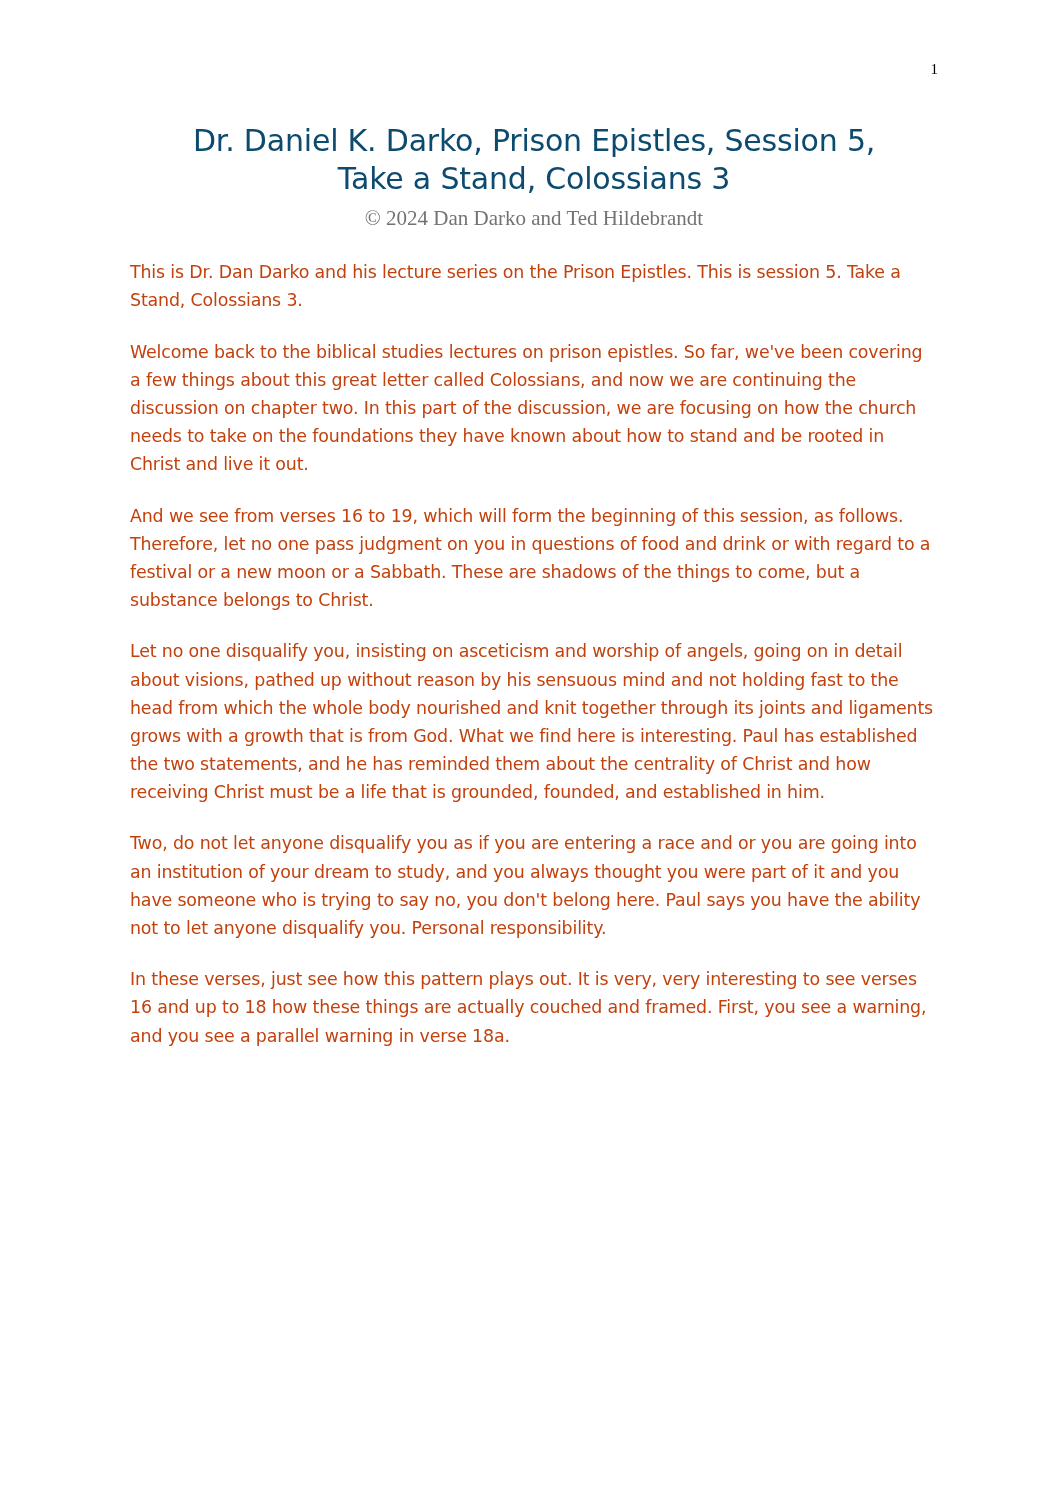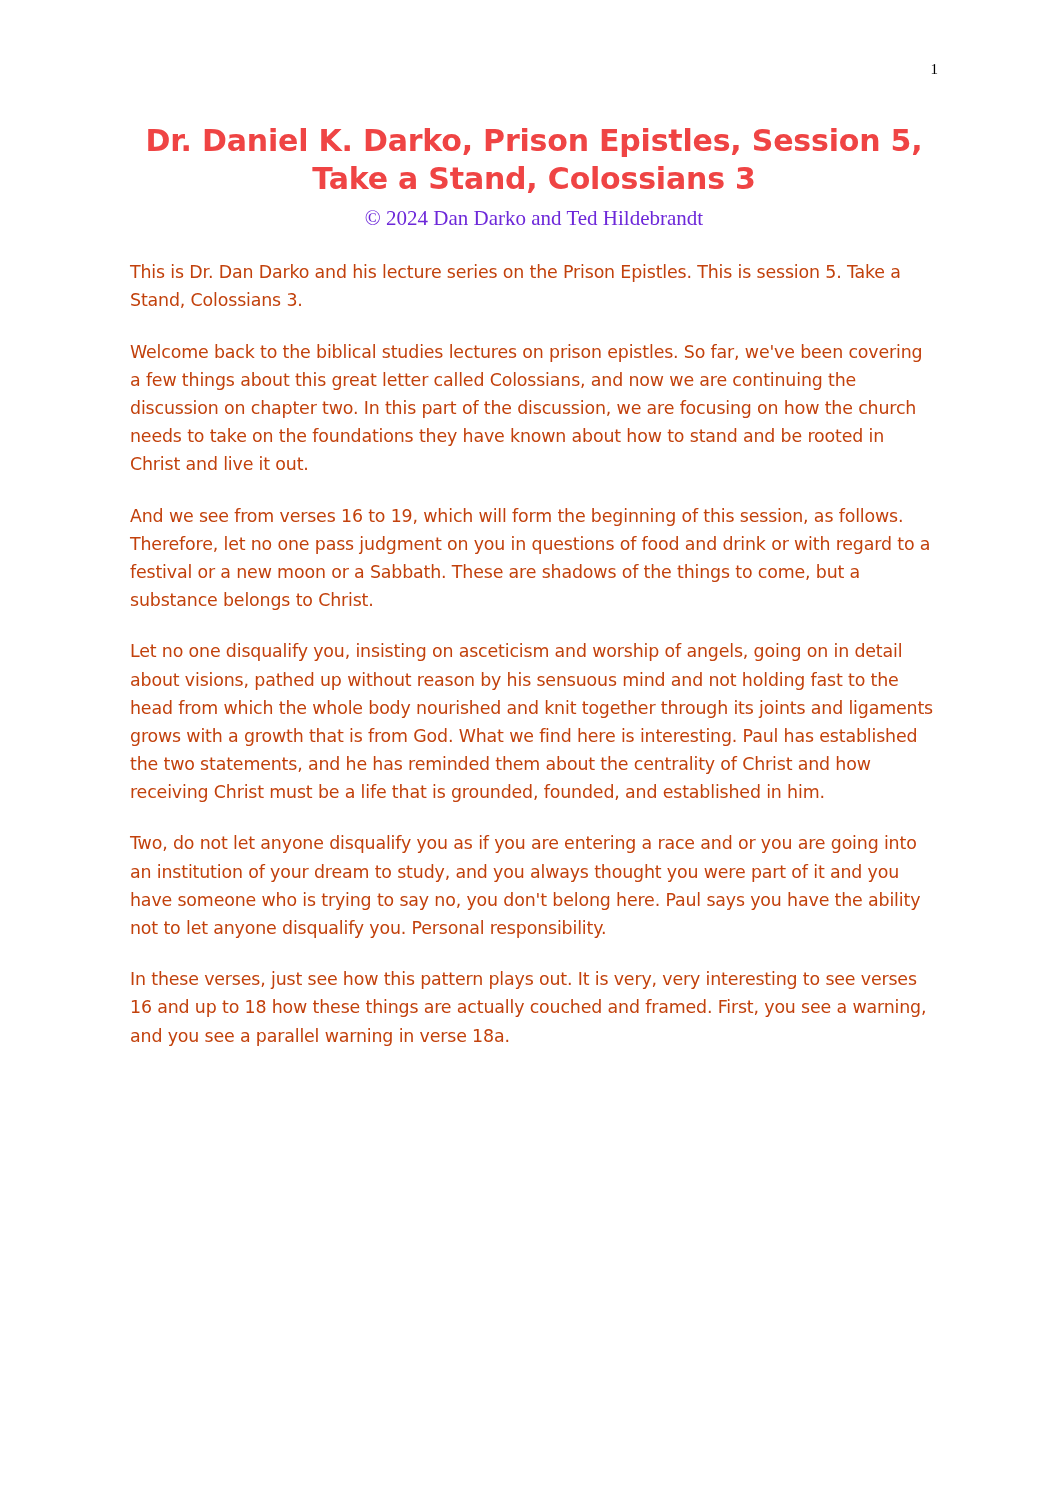--- a/index.html
+++ b/index.html
@@ -28,36 +28,36 @@
     right: 120px;
     font-family: "Liberation Serif", serif;
     font-size: 15px;
     line-height: 1;
     color: #000;
   }
   .doc-title {
     margin: 62px 0 0 0;
     text-align: center;
     font-family: "DejaVu Sans", sans-serif;
-    font-weight: bold;
+    font-weight: normal;
     font-size: 30px;
     line-height: 1.25;
     letter-spacing: -0.2px;
-    color: #ef4444;
+    color: #0c4a6e;
   }
   .doc-title .line {
     display: block;
   }
   .copyright {
     margin: 8px 0 0 0;
     text-align: center;
     font-family: "Liberation Serif", serif;
     font-size: 21px;
     line-height: 1.3;
-    color: #6d28d9;
+    color: #737373;
   }
   .body-text {
     margin-top: 26px;
   }
   .body-text p {
     margin: 0 0 23px 0;
     font-family: "DejaVu Sans", sans-serif;
     font-size: 17.4px;
     line-height: 1.62;
     text-align: left;

